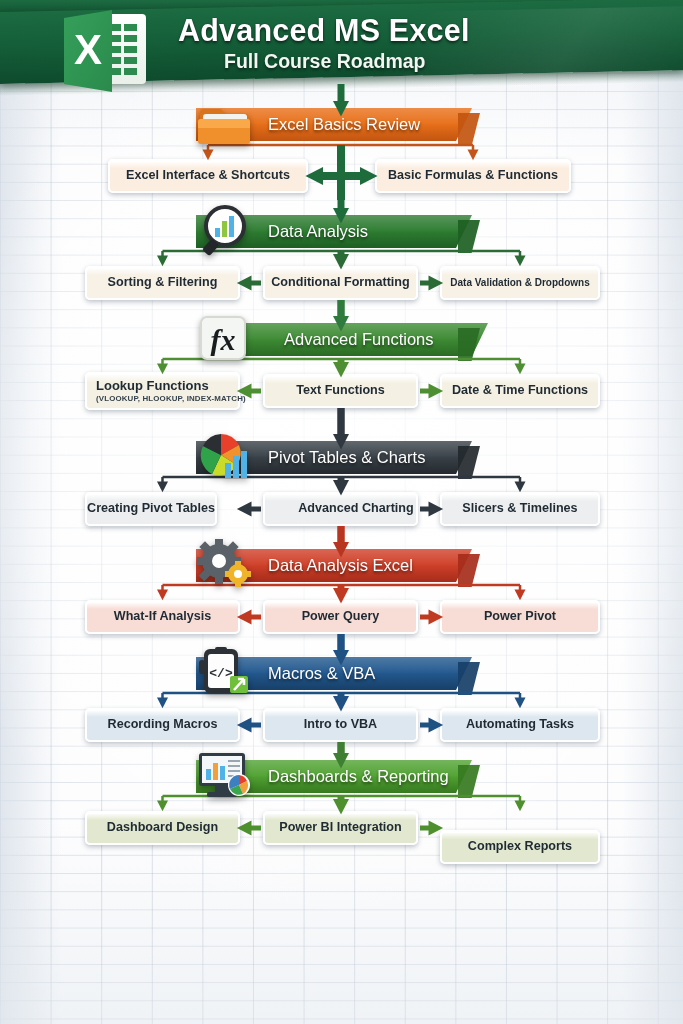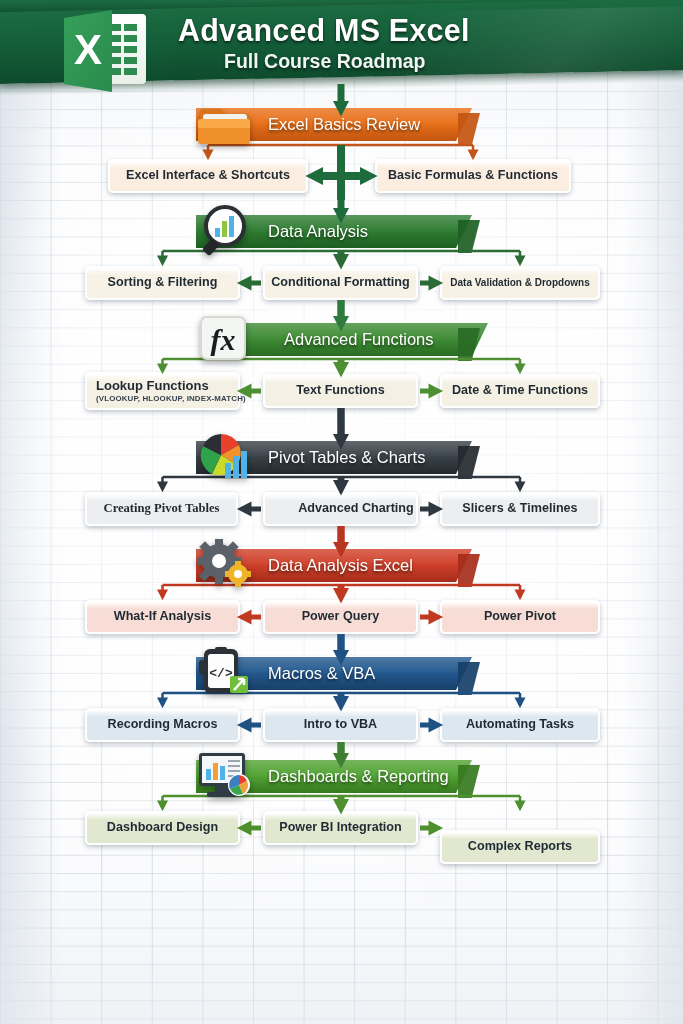--- a/index.html
+++ b/index.html
@@ -252,21 +252,21 @@
       <div class="banner-icon" style="left: 195px; top: 430px; position: absolute;"><svg viewBox="0 0 62 52" width="62" height="52">
     <path d="M26 25 L26 4 A21 21 0 0 1 44 15 Z" fill="#e8402a"></path>
     <path d="M26 25 L44 15 A21 21 0 0 1 42 35 Z" fill="#f2922c"></path>
     <path d="M26 25 L42 35 A21 21 0 0 1 17 44 Z" fill="#cbdb2a"></path>
     <path d="M26 25 L17 44 A21 21 0 0 1 8 16 Z" fill="#2fa24a"></path>
     <path d="M26 25 L8 16 A21 21 0 0 1 26 4 Z" fill="#2b2f33"></path>
     <rect x="30" y="33" width="6" height="15" fill="#4fb3e8"></rect>
     <rect x="38" y="26" width="6" height="22" fill="#4fb3e8"></rect>
     <rect x="46" y="21" width="6" height="27" fill="#4fb3e8"></rect>
         </svg></div>
-      <div class="node" style="left: 85px; width: 153px; top: 492px; background: linear-gradient(rgb(255, 255, 255) 0%, rgb(236, 238, 240) 24%, rgb(236, 238, 240) 100%); font-family: Liberation Serif, serif;">
+      <div class="node" style="left: 85px; width: 132px; top: 492px; background: linear-gradient(rgb(255, 255, 255) 0%, rgb(236, 238, 240) 24%, rgb(236, 238, 240) 100%);">
         <div class="n-label">Creating Pivot Tables</div>
       </div>
       <div class="node" style="left: 263px; width: 155px; top: 492px; background: linear-gradient(rgb(255, 255, 255) 0%, rgb(236, 238, 240) 24%, rgb(236, 238, 240) 100%); padding-left: 31px;">
         <div class="n-label">Advanced Charting</div>
       </div>
       <div class="node" style="left: 440px; width: 160px; top: 492px; background: linear-gradient(rgb(255, 255, 255) 0%, rgb(236, 238, 240) 24%, rgb(236, 238, 240) 100%);">
         <div class="n-label">Slicers &amp; Timelines</div>
       </div>
     </div>
     <div class="section" style="top: 0px;">

